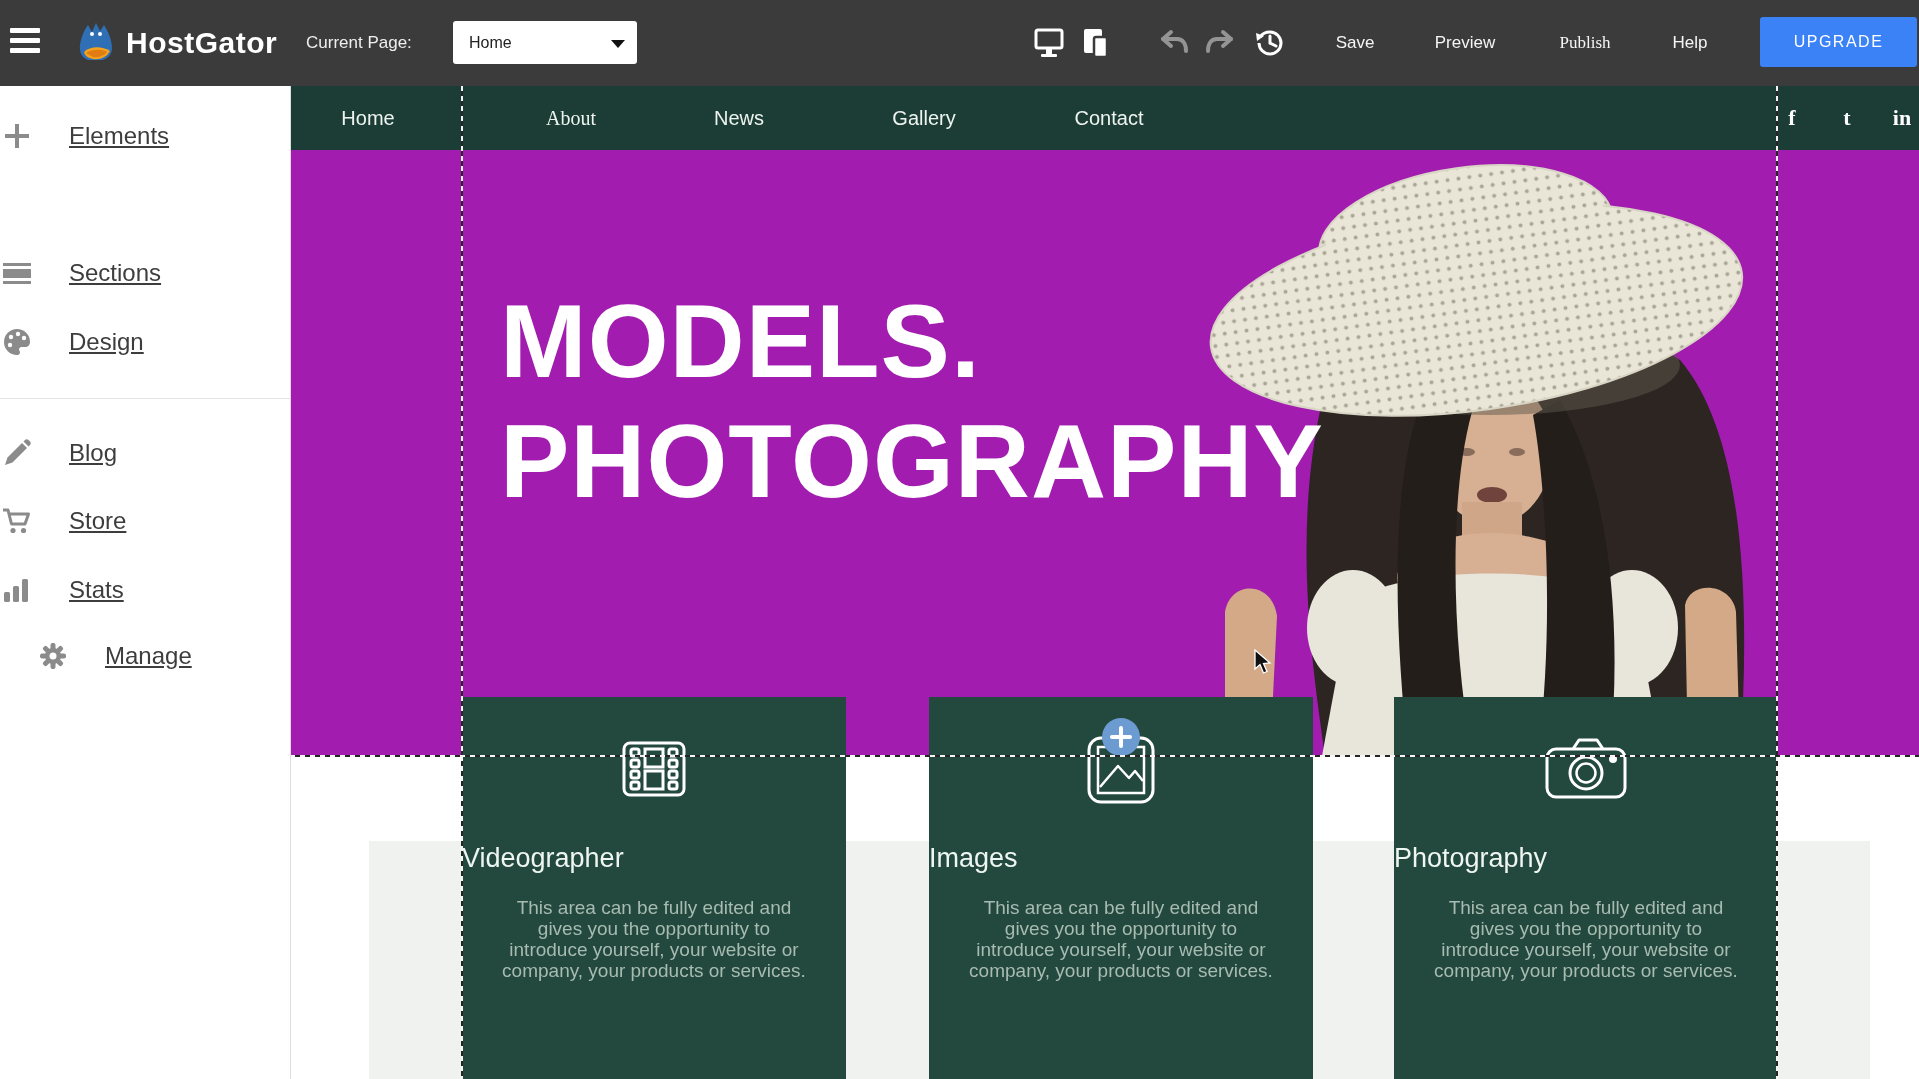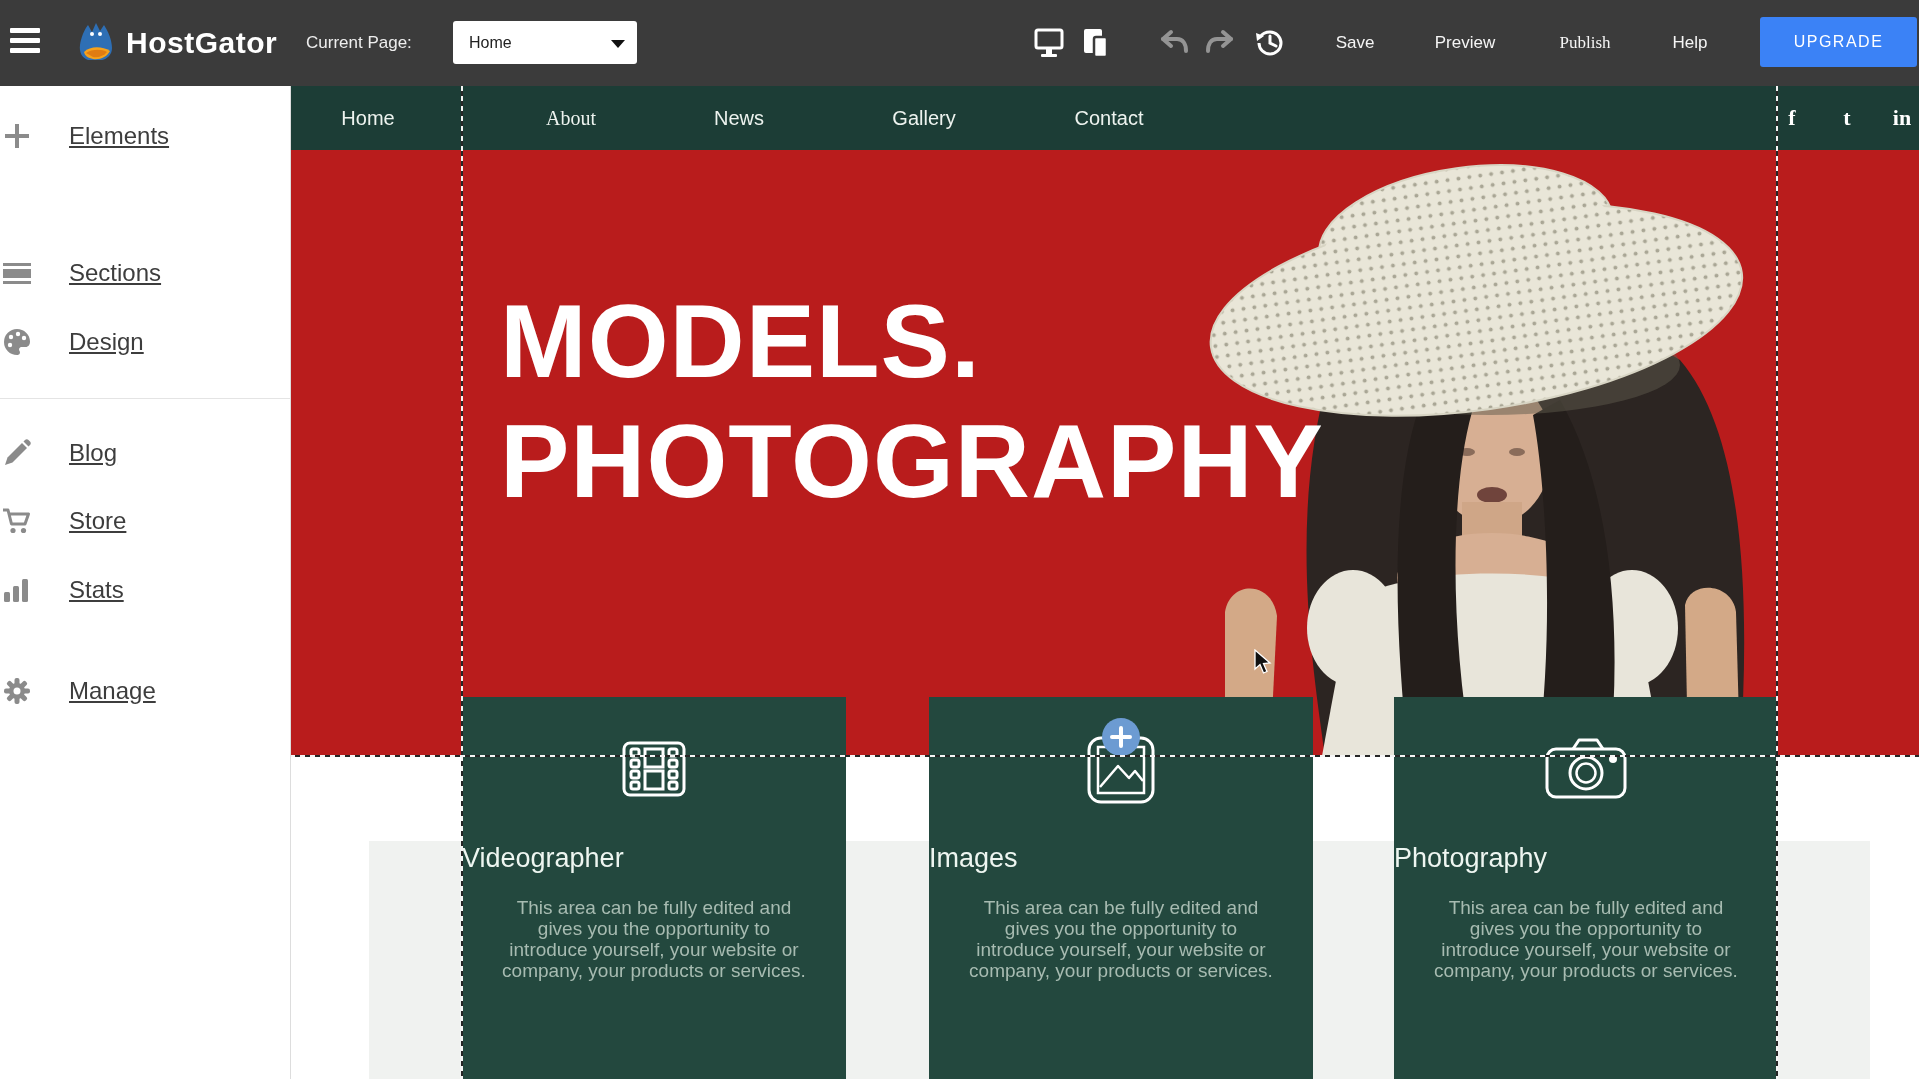--- a/index.html
+++ b/index.html
@@ -26,21 +26,21 @@
   .sidebar{position:absolute;left:0;top:86px;width:290px;bottom:0;background:#fff;border-right:1px solid #ddd;z-index:40;}
   .side-item{position:absolute;left:0;width:290px;height:40px;cursor:pointer;}
   .side-item .s-icon{position:absolute;left:2px;top:5px;width:30px;height:30px;}
   .side-item .s-label{position:absolute;left:69px;top:0;height:40px;line-height:40px;font-size:24px;color:#3d3d3d;text-decoration:underline;}
   .side-divider{position:absolute;left:0;width:290px;height:1px;background:#e4e4e4;}
   
   .canvas{position:absolute;left:290px;top:86px;right:0;bottom:0;background:#fff;overflow:hidden;}
   .sitenav{position:absolute;left:0;top:0;right:0;height:64px;background:#1c3d36;}
   .nav-item{position:absolute;top:0;height:64px;line-height:64px;color:#edf3ef;font-size:20px;transform:translateX(-50%);cursor:pointer;}
   .soc{position:absolute;top:0;height:64px;line-height:64px;color:#fff;font-size:22px;font-weight:bold;transform:translateX(-50%);cursor:pointer;font-family:"Liberation Serif",serif;}
-  .hero{position:absolute;left:0;top:64px;right:0;height:606px;background:#b91c1c;overflow:hidden;}
+  .hero{position:absolute;left:0;top:64px;right:0;height:606px;background:#a21caf;overflow:hidden;}
   .hero-title{position:absolute;left:210px;top:131px;color:#fff;font-size:104px;font-weight:600;line-height:120px;letter-spacing:1px;}
   .hero-figure{position:absolute;left:850px;top:0;width:780px;height:606px;}
   .band-gray{position:absolute;left:79px;top:755px;width:1501px;bottom:0;background:#f0f2f0;}
   
   .card{position:absolute;top:611px;width:384px;height:520px;background:#23483e;z-index:10;}
   .card .c-icon{position:absolute;left:50%;top:36px;transform:translateX(-50%);}
   .card .c-title{position:absolute;left:0;width:100%;top:146px;text-align:left;color:#eef6f1;font-size:27px;}
   .card .c-body{position:absolute;left:0;width:100%;top:200px;text-align:center;color:#a7bbb1;font-size:19px;line-height:21px;}
   
   .v-guide{position:absolute;top:0;bottom:0;width:2px;z-index:20;
@@ -182,21 +182,21 @@
     <span class="s-icon">
       <svg width="30" height="30" viewBox="0 0 30 30">
         <rect x="2" y="17" width="6" height="10" rx="1.5" fill="#8b8b8b"></rect>
         <rect x="11" y="11" width="6" height="16" rx="1.5" fill="#8b8b8b"></rect>
         <rect x="20" y="4" width="6" height="23" rx="1.5" fill="#8b8b8b"></rect>
       </svg>
     </span>
     <span class="s-label">Stats</span>
   </div>
 
-  <div class="side-item" style="top:585px;">
+  <div class="side-item" style="top:550px;margin-left:36px;">
     <span class="s-icon">
       <svg width="30" height="30" viewBox="0 0 30 30">
         <g fill="#8b8b8b">
           <rect x="12.5" y="2" width="5" height="26" rx="2"></rect>
           <rect x="12.5" y="2" width="5" height="26" rx="2" transform="rotate(45 15 15)"></rect>
           <rect x="12.5" y="2" width="5" height="26" rx="2" transform="rotate(90 15 15)"></rect>
           <rect x="12.5" y="2" width="5" height="26" rx="2" transform="rotate(135 15 15)"></rect>
           <circle cx="15" cy="15" r="8"></circle>
         </g>
         <circle cx="15" cy="15" r="3.5" fill="#fff"></circle>

